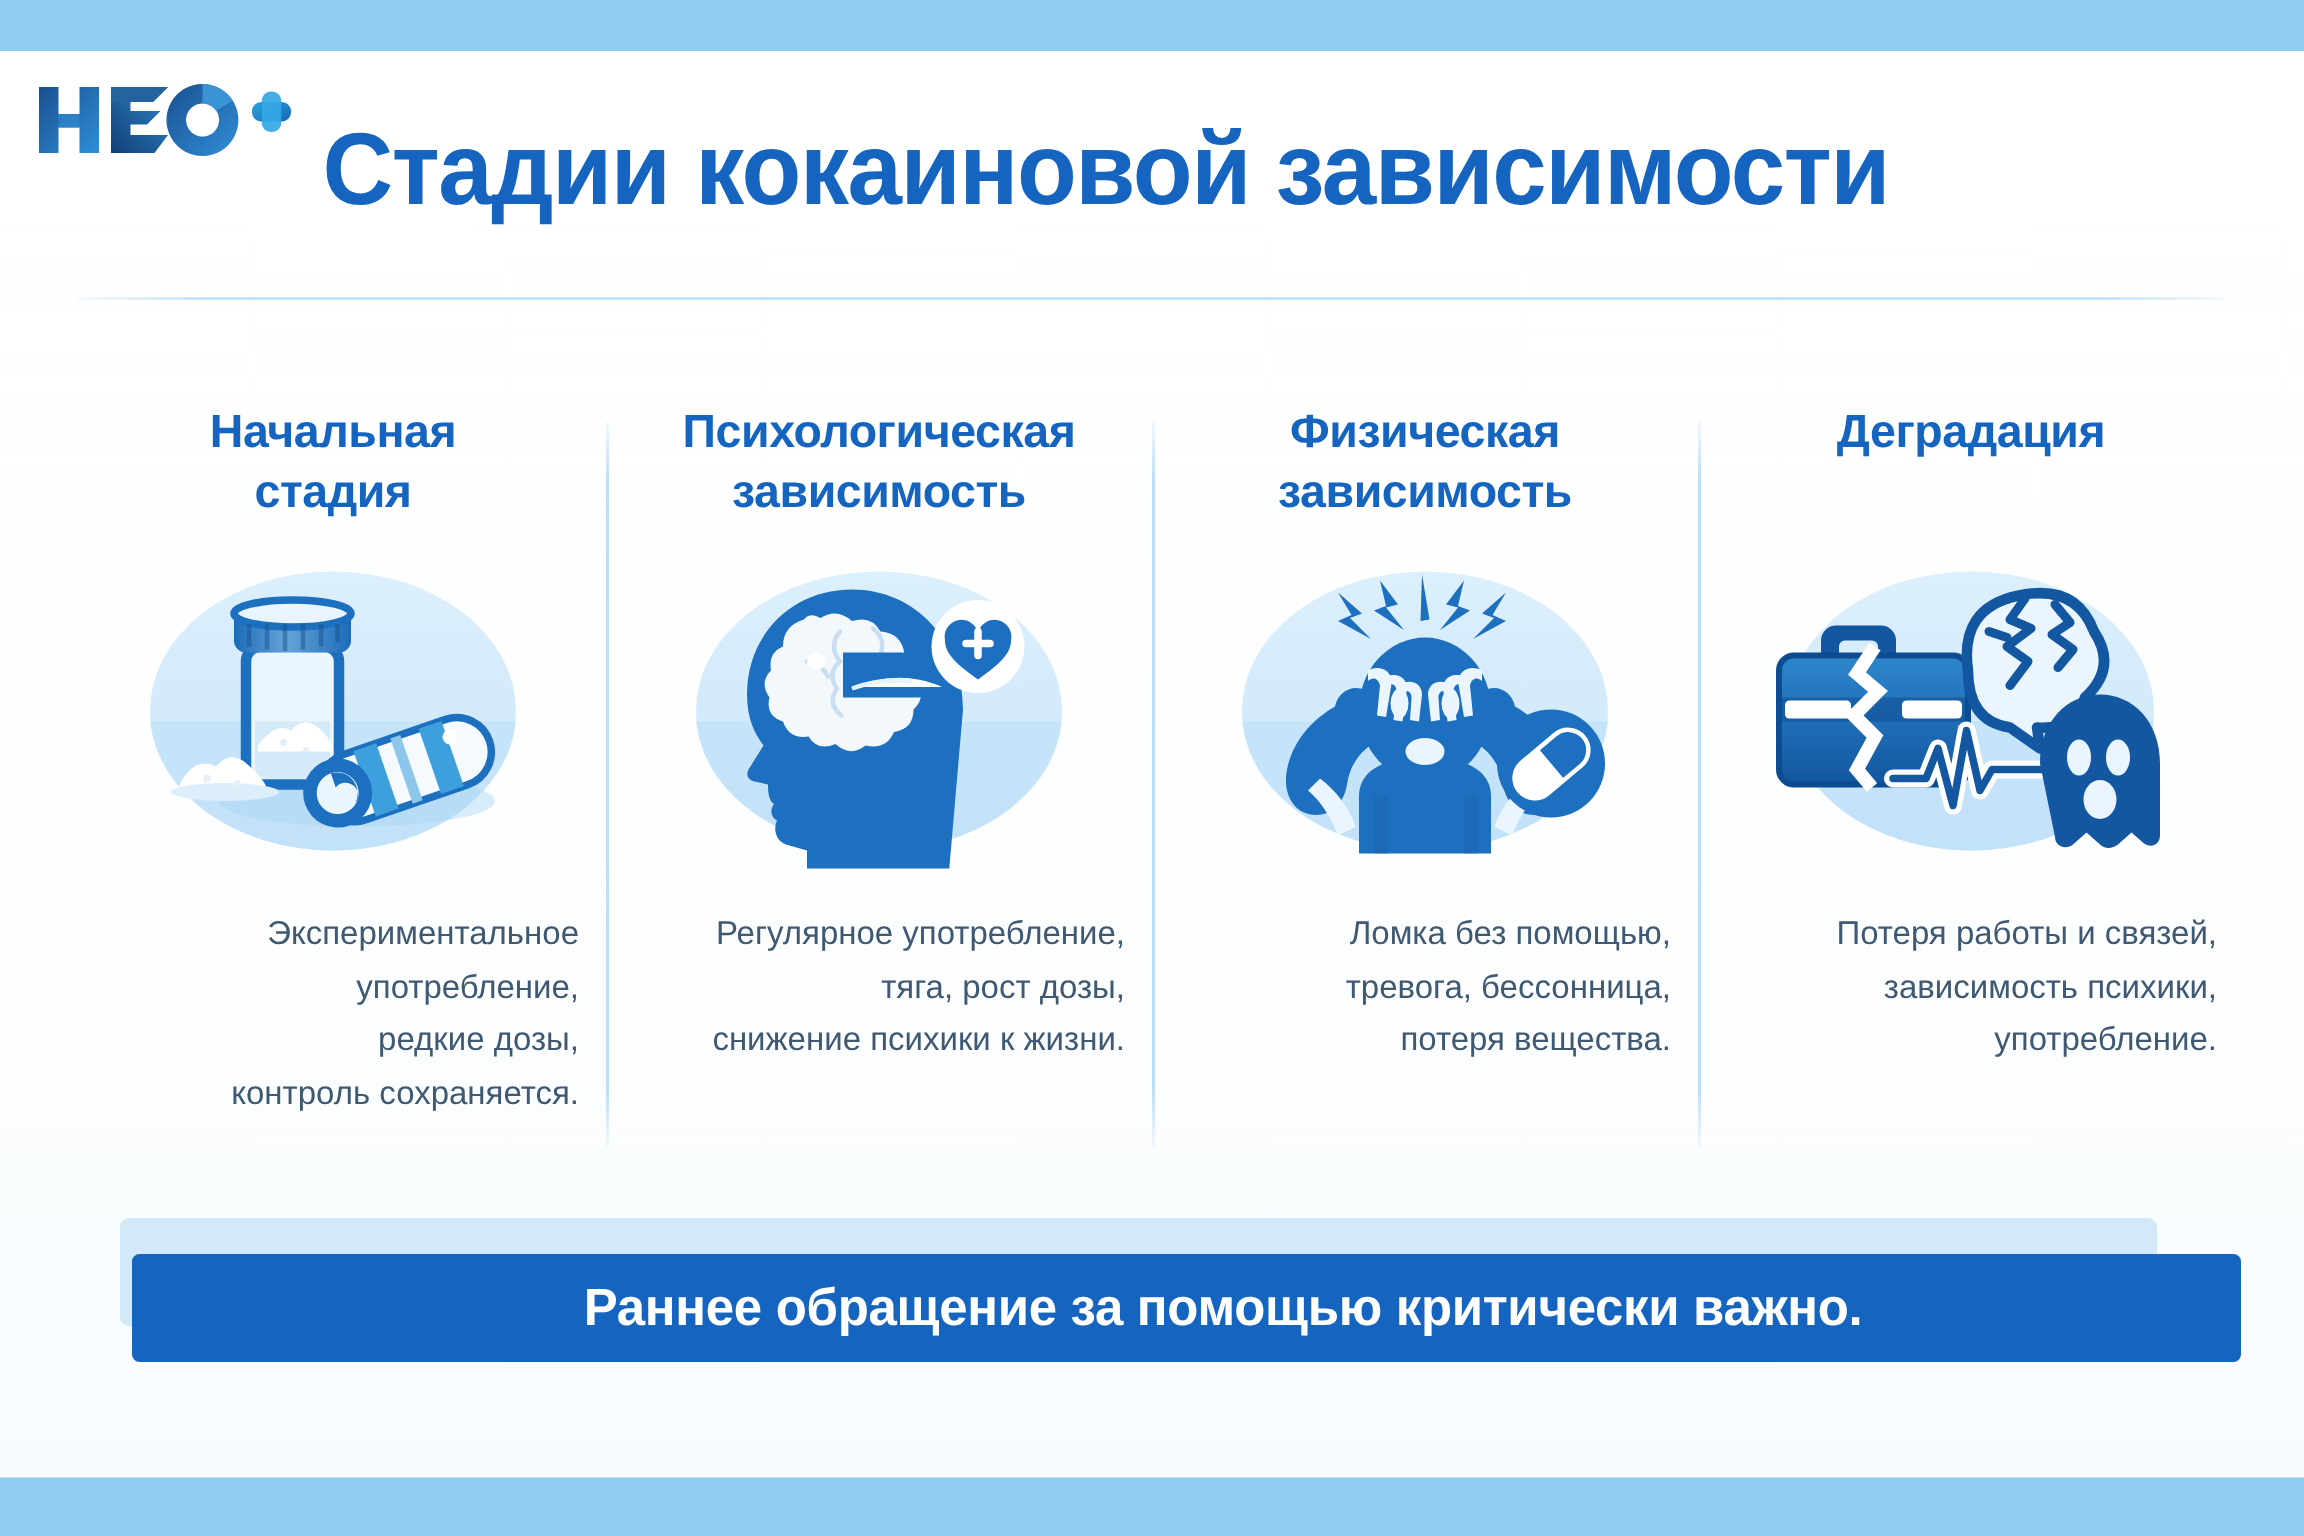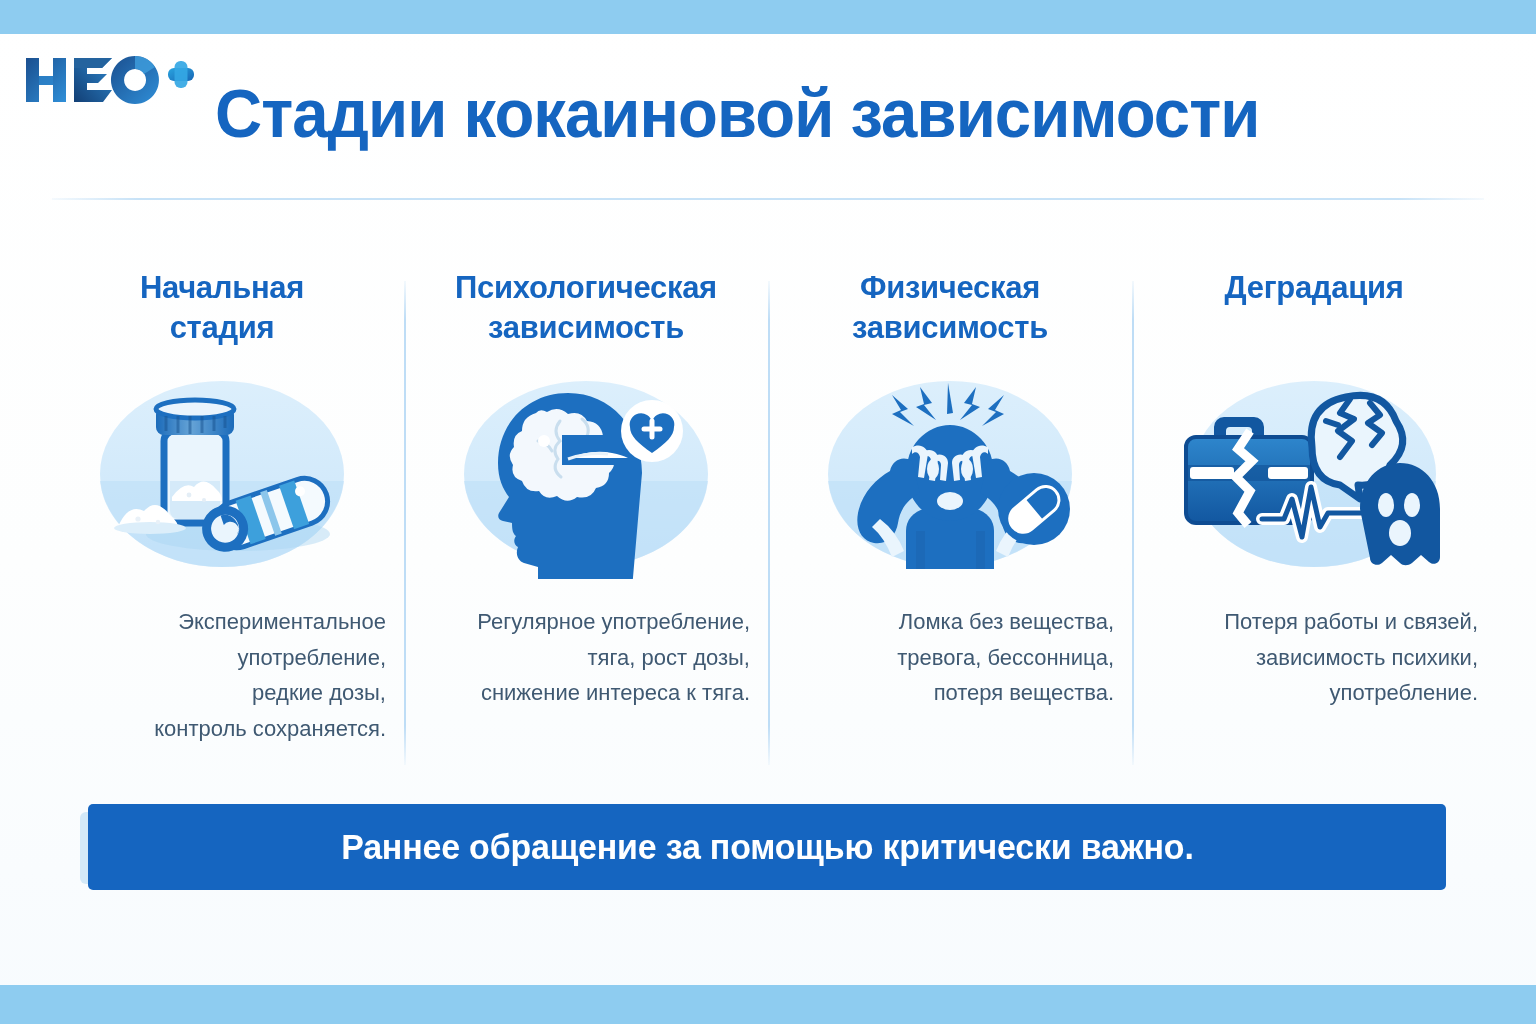--- a/index.html
+++ b/index.html
@@ -110,27 +110,28 @@
   
   .banner-shadow {
     position: absolute;
     left: 80px; top: 812px;
     width: 1358px; height: 72px;
     background: #D3E9F8;
     border-radius: 6px;
   }
   .banner {
     position: absolute;
-    left: 88px; top: 804px;
-    width: 1358px; height: 86px;
+    left: 88px; top: 836px;
+    width: 1358px; height: 72px;
     background: #1565C0;
     border-radius: 5px;
     display: flex;
     align-items: center;
     justify-content: center;
+    padding-left: 48px;
   }
   .banner-text {
     color: #ffffff;
     font-size: 35px;
     font-weight: 700;
     letter-spacing: -0.2px;
     transform: scaleX(0.97);
   }
 </style>
 </head>
@@ -277,21 +278,21 @@
           <path d="M196 84 c-14 -10 -22 -17 -22 -26 a11 11 0 0 1 22 -5 a11 11 0 0 1 22 5 c0 9 -8 16 -22 26 Z" fill="#1D6FC0"></path>
           <g stroke="#FFFFFF" stroke-width="5" stroke-linecap="round">
             <line x1="196" y1="52" x2="196" y2="68"></line>
             <line x1="188" y1="60" x2="204" y2="60"></line>
           </g>
         </svg>
       </div>
       <div class="col-body">
         <div>Регулярное употребление,</div>
         <div>тяга, рост дозы,</div>
-        <div>снижение интереса к тяга.</div>
+        <div>снижение психики к жизни.</div>
       </div>
     </div>
 
     <div class="col">
       <div class="col-title">
         <div>Физическая</div>
         <div>зависимость</div>
       </div>
       <div class="icon-wrap">
         <svg viewBox="0 0 260 210" width="260" height="210" aria-hidden="true">
@@ -338,21 +339,21 @@
 
           <circle cx="214" cy="140" r="36" fill="#1D6FC0"></circle>
           <g transform="rotate(-40 214 140)">
             <rect x="186" y="127" width="56" height="27" rx="13.5" fill="#FFFFFF"></rect>
             <path d="M214 127 h14 a13.5 13.5 0 0 1 0 27 h-14 Z" fill="#1D6FC0"></path>
             <rect x="186" y="127" width="56" height="27" rx="13.5" fill="none" stroke="#FFFFFF" stroke-width="3"></rect>
           </g>
         </svg>
       </div>
       <div class="col-body">
-        <div>Ломка без вещества,</div>
+        <div>Ломка без помощью,</div>
         <div>тревога, бессонница,</div>
         <div>потеря вещества.</div>
       </div>
     </div>
 
     <div class="col">
       <div class="col-title">
         <div>Деградация</div>
         <div></div>
       </div>

